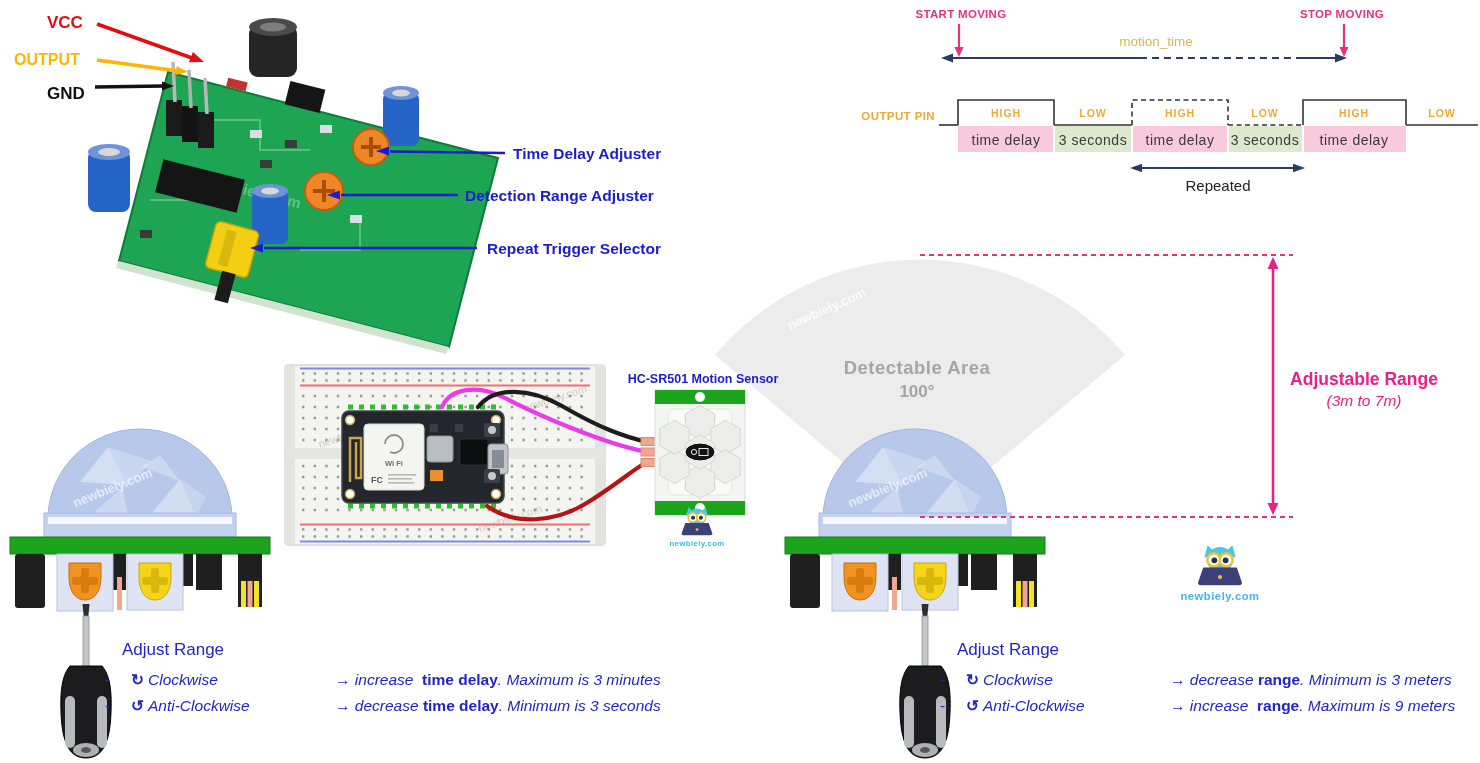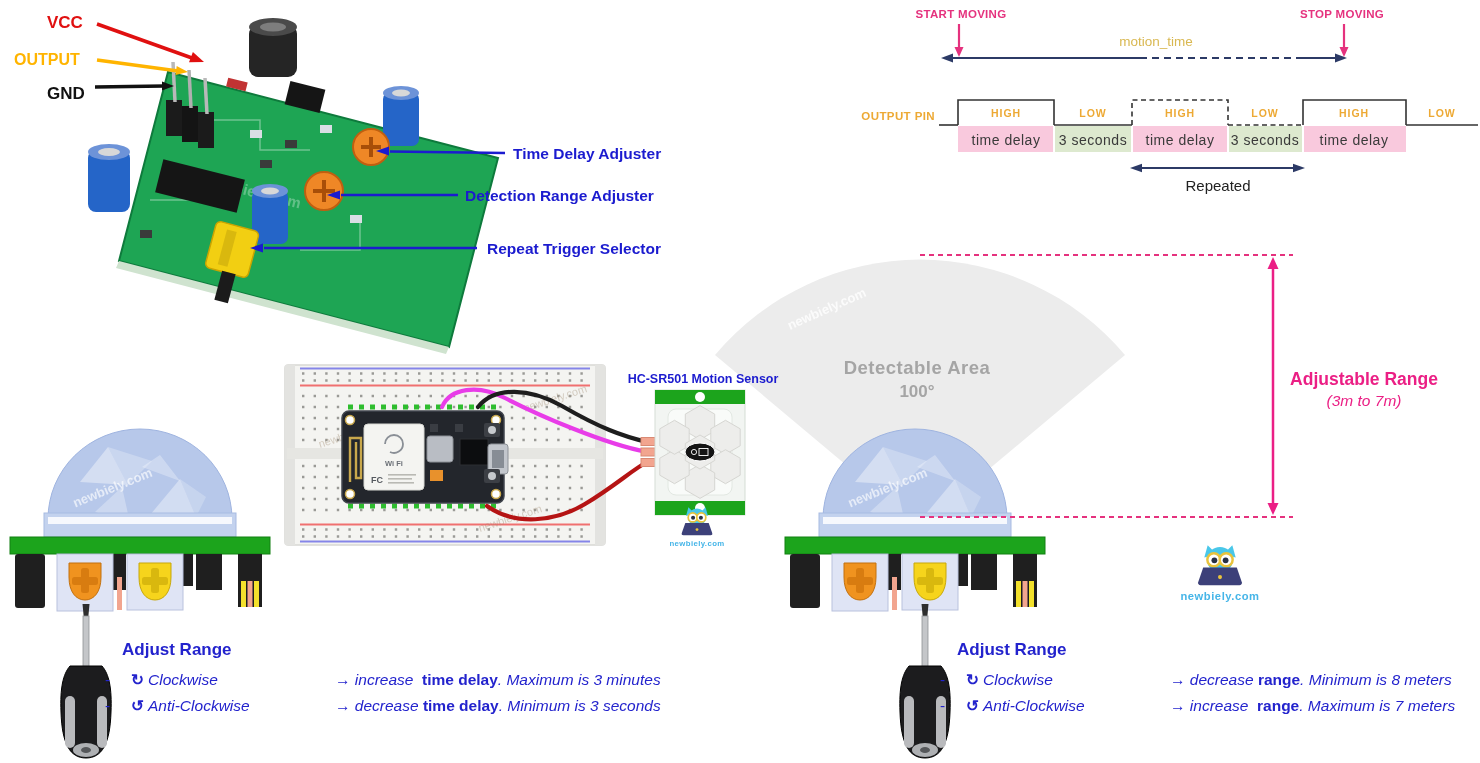--- a/index.html
+++ b/index.html
@@ -1,19 +1,19 @@
 <!DOCTYPE html>
 <html><head>
 <meta charset="utf-8">
 <style>
   html,body{margin:0;padding:0;background:#fff;font-family:"Liberation Sans",sans-serif;}
   #stage{position:relative;width:1480px;height:763px;background:#fff;overflow:hidden;}
   #gfx{position:absolute;left:0;top:0;}
   .adj-block{position:absolute;color:#2323cd;}
-  .adj-title{font-weight:bold;font-size:17px;padding-left:17px;}
+  .adj-title{font-weight:normal;font-size:17px;padding-left:17px;}
   .adj-row{display:grid;grid-template-columns:26px 204px 1fr;align-items:baseline;margin-top:8px;font-size:15.5px;font-style:italic;}
   .adj-row .bullet{font-style:normal;}
   .adj-row .sym{font-style:normal;font-weight:bold;margin-right:4px;}
   .adj-row .strong{font-weight:bold;font-style:normal;}
   svg text{font-family:"Liberation Sans",sans-serif;}
 </style>
 </head>
 <body>
 
 <div id="stage">
@@ -326,21 +326,21 @@
       <span><span class="sym">↺</span><span>Anti-Clockwise</span></span>
       <span><span>→</span> <span>decrease</span> <span class="strong">time delay</span><span>. Minimum  is 3 seconds</span></span>
     </div>
   </div>
 
   <div class="adj-block" style="left:940px;top:640px;width:540px;">
     <div class="adj-title">Adjust Range</div>
     <div class="adj-row" style="margin-top:11px;">
       <span class="bullet">-</span>
       <span><span class="sym">↻</span><span>Clockwise</span></span>
-      <span><span>→</span> <span>decrease</span> <span class="strong">range</span><span>. Minimum  is 8 meters</span></span>
+      <span><span>→</span> <span>decrease</span> <span class="strong">range</span><span>. Minimum  is 3 meters</span></span>
     </div>
     <div class="adj-row">
       <span class="bullet">-</span>
       <span><span class="sym">↺</span><span>Anti-Clockwise</span></span>
-      <span><span>→</span> <span>increase</span>&nbsp; <span class="strong">range</span><span>. Maximum is 7 meters</span></span>
+      <span><span>→</span> <span>increase</span>&nbsp; <span class="strong">range</span><span>. Maximum is 9 meters</span></span>
     </div>
   </div>
 </div>
 
 </body></html>

